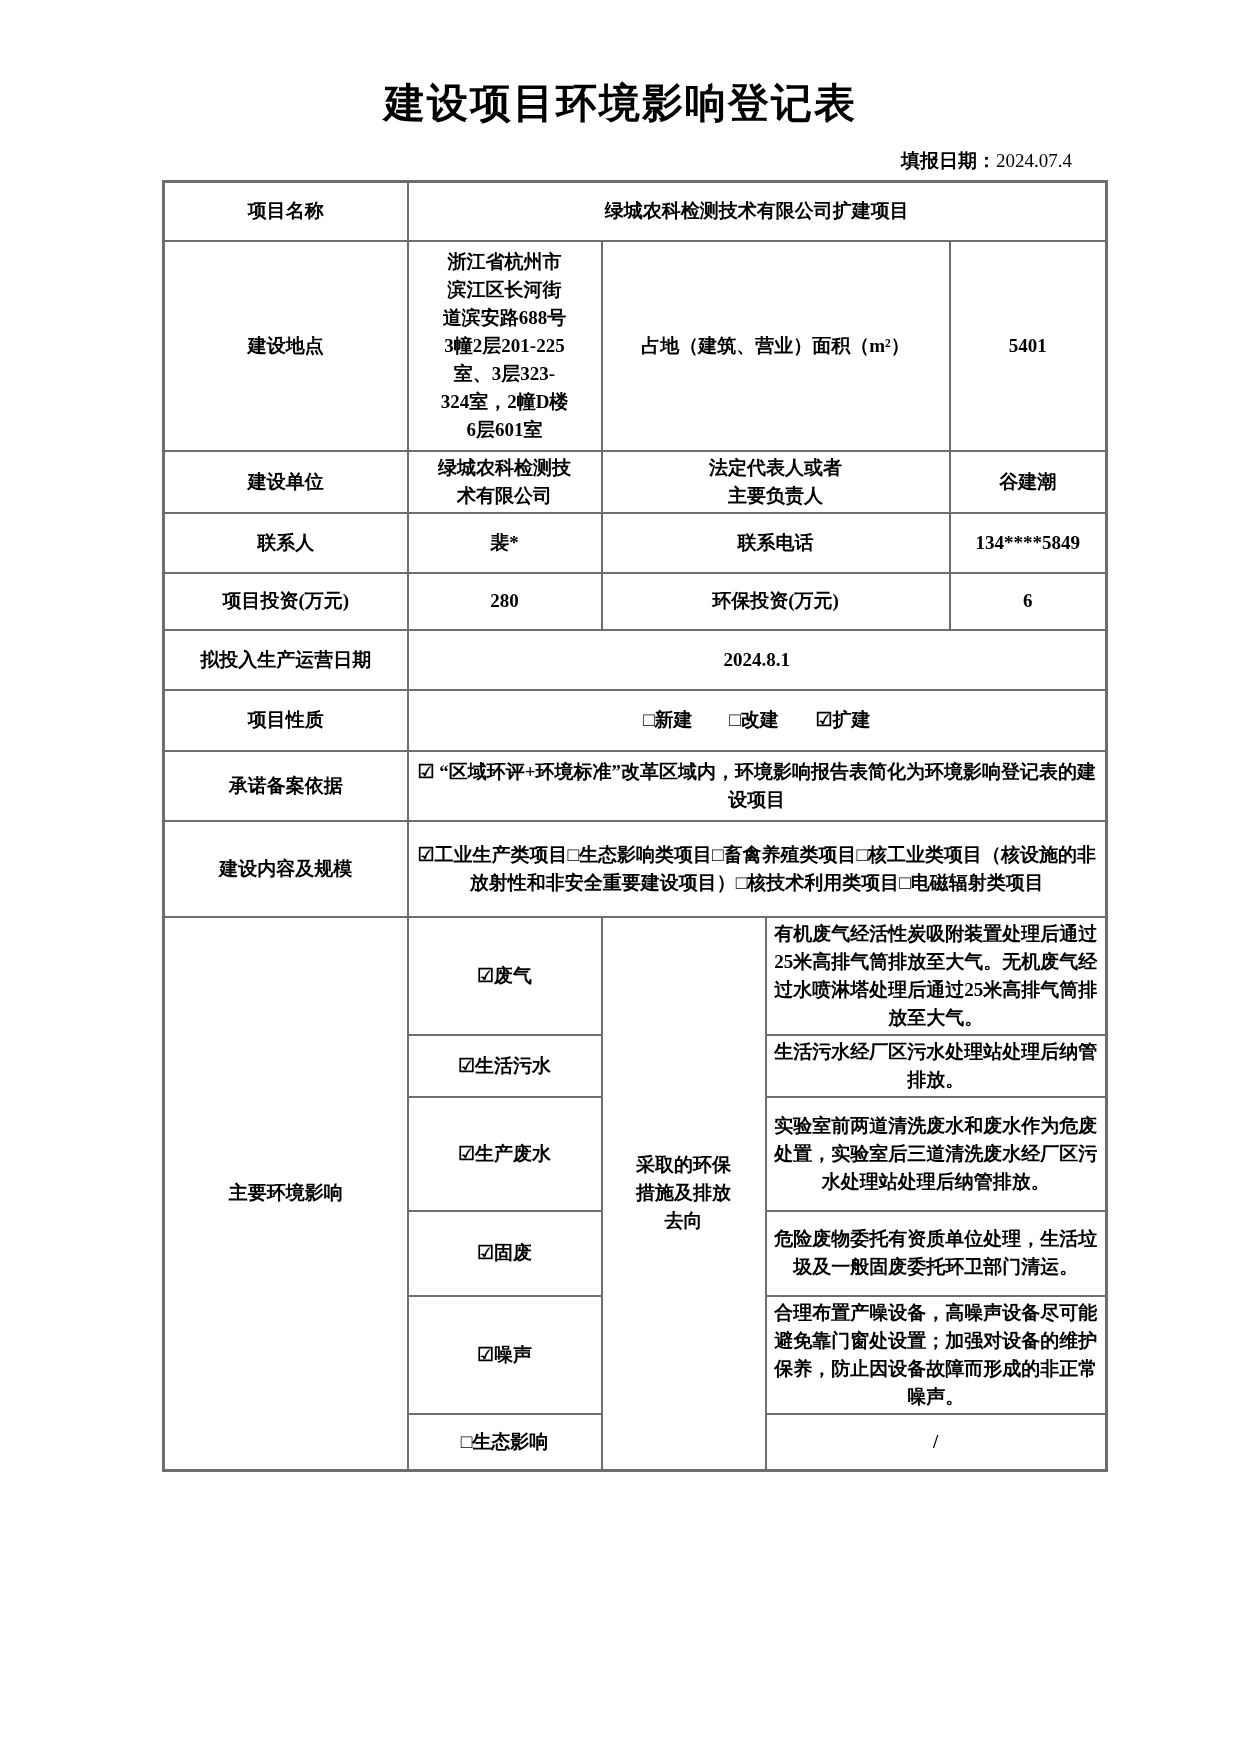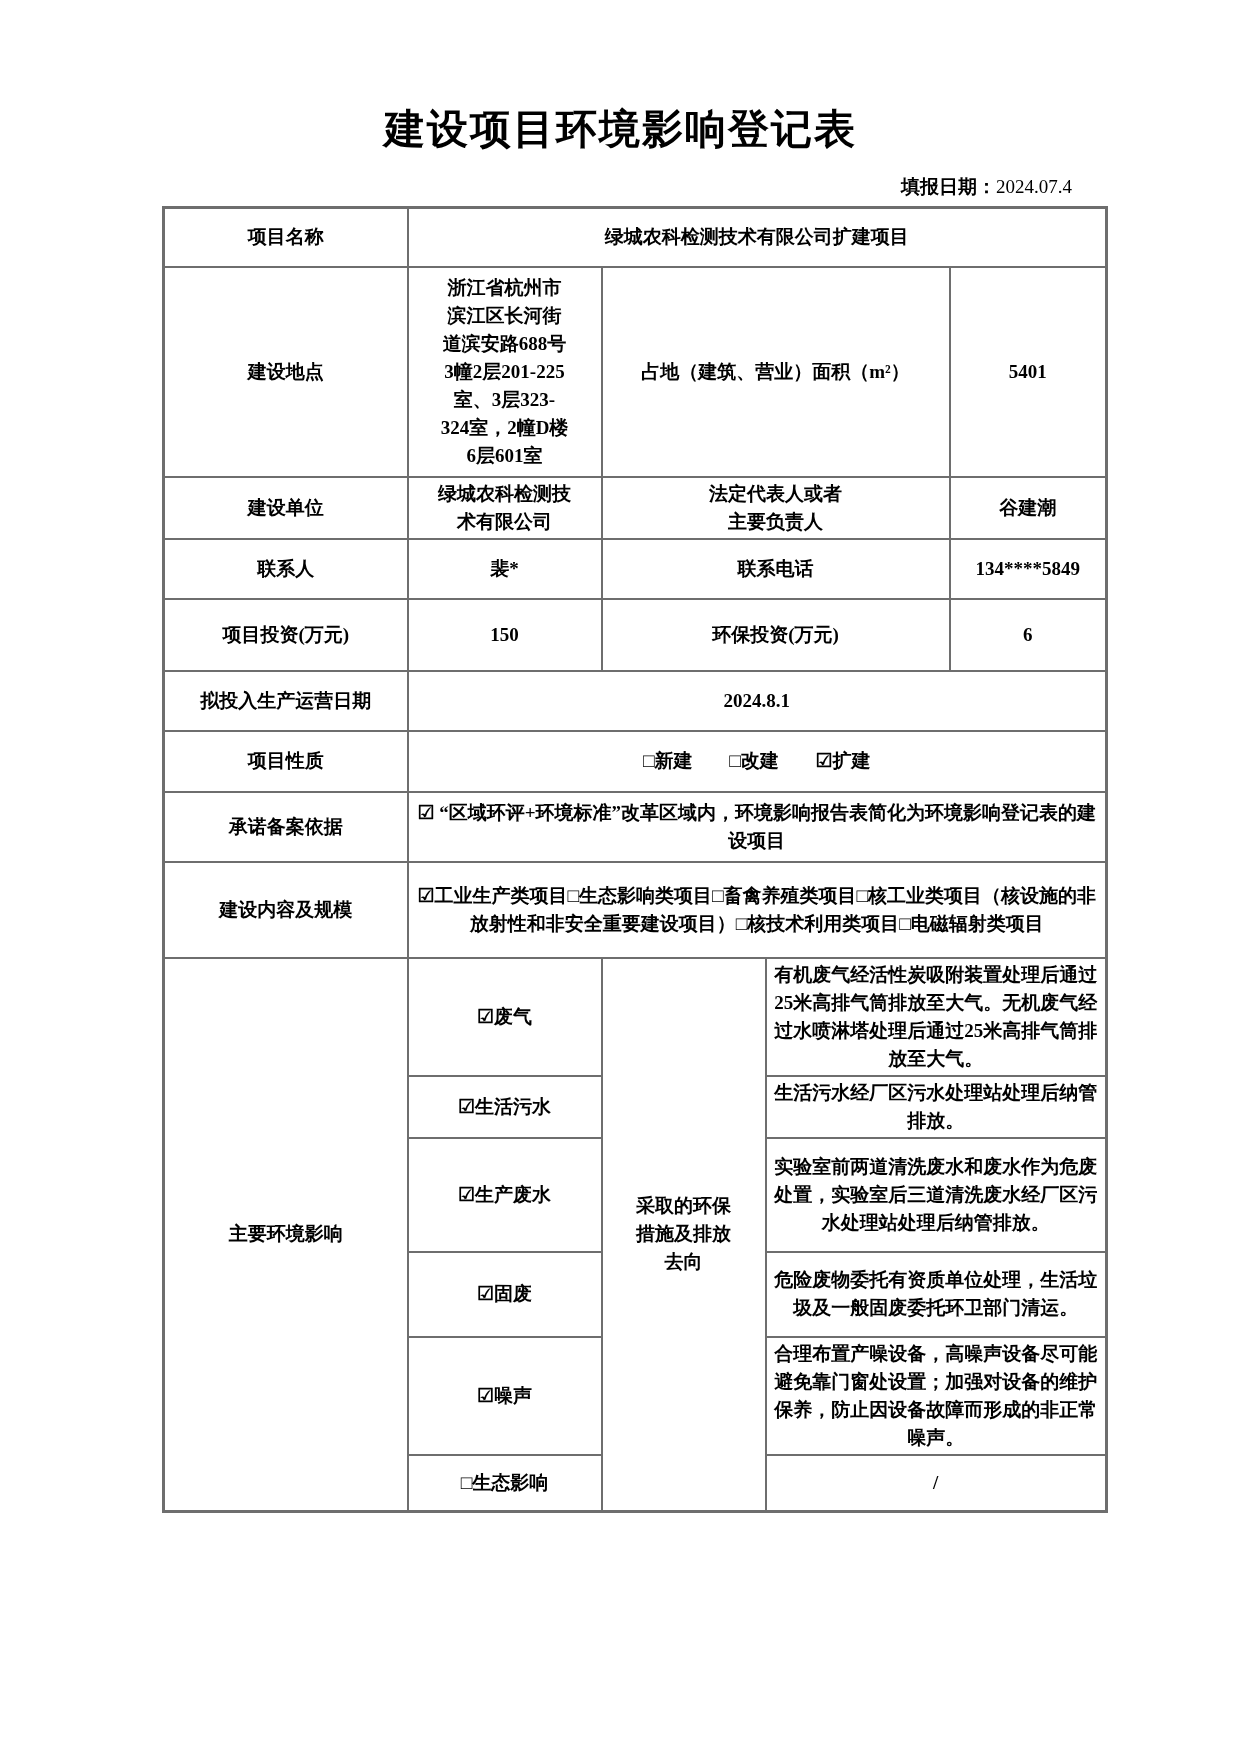--- a/index.html
+++ b/index.html
@@ -8,21 +8,21 @@
     position: relative;
     width: 1241px;
     height: 1754px;
     background: #ffffff;
     font-family: "Liberation Serif", "DejaVu Serif", serif;
     color: #000000;
     overflow: hidden;
   }
   .doc-title {
     margin: 0;
-    padding-top: 104px;
+    padding-top: 78px;
     text-align: center;
     font-size: 41px;
     font-weight: bold;
     letter-spacing: 2px;
     line-height: 50px;
   }
   .date-line {
     width: 1105px;
     margin-top: 20px;
     padding-right: 33px;
@@ -123,23 +123,23 @@
       <td>谷建潮</td>
     </tr>
 
     <tr style="height:60px">
       <td>联系人</td>
       <td>裴*</td>
       <td colspan="2">联系电话</td>
       <td>134****5849</td>
     </tr>
 
-    <tr style="height:72px">
+    <tr style="height:57px">
       <td>项目投资(万元)</td>
-      <td>150</td>
+      <td>280</td>
       <td colspan="2">环保投资(万元)</td>
       <td>6</td>
     </tr>
 
     <tr style="height:60px">
       <td>拟投入生产运营日期</td>
       <td colspan="4">2024.8.1</td>
     </tr>
 
     <tr style="height:61px">

